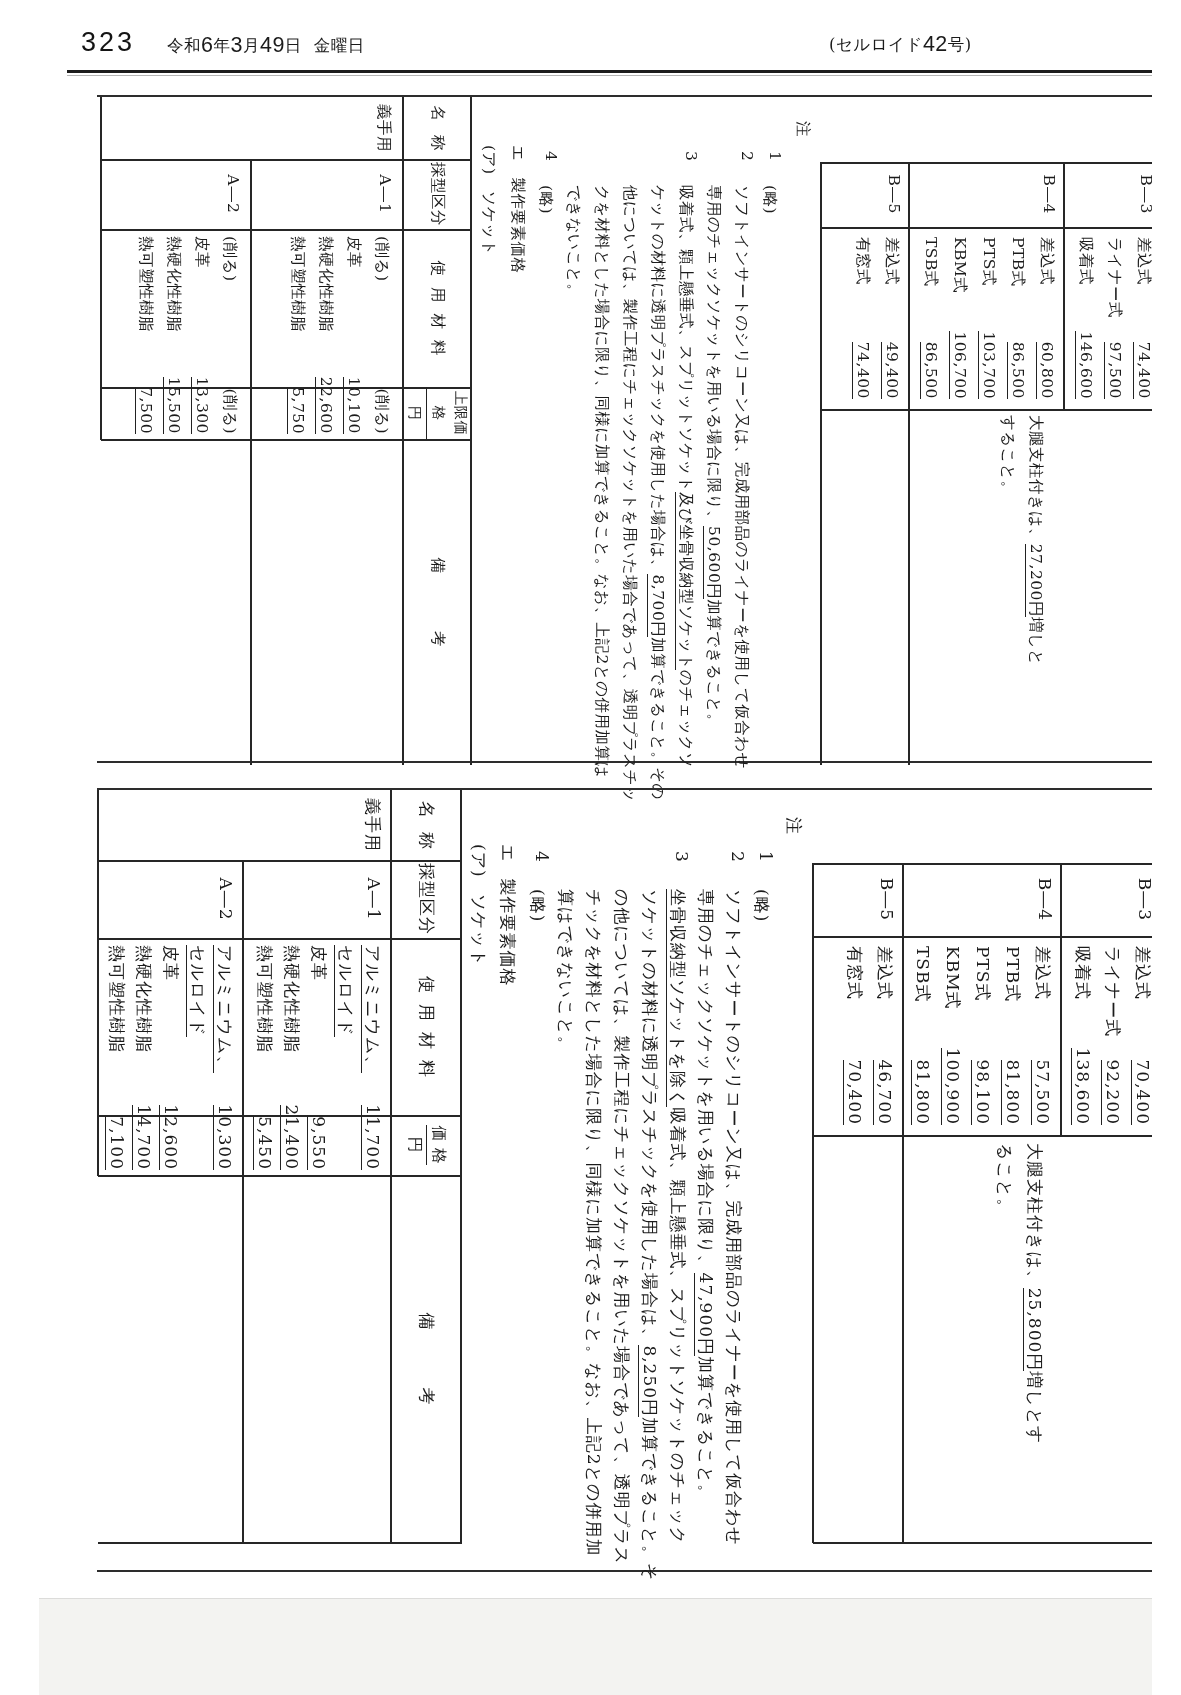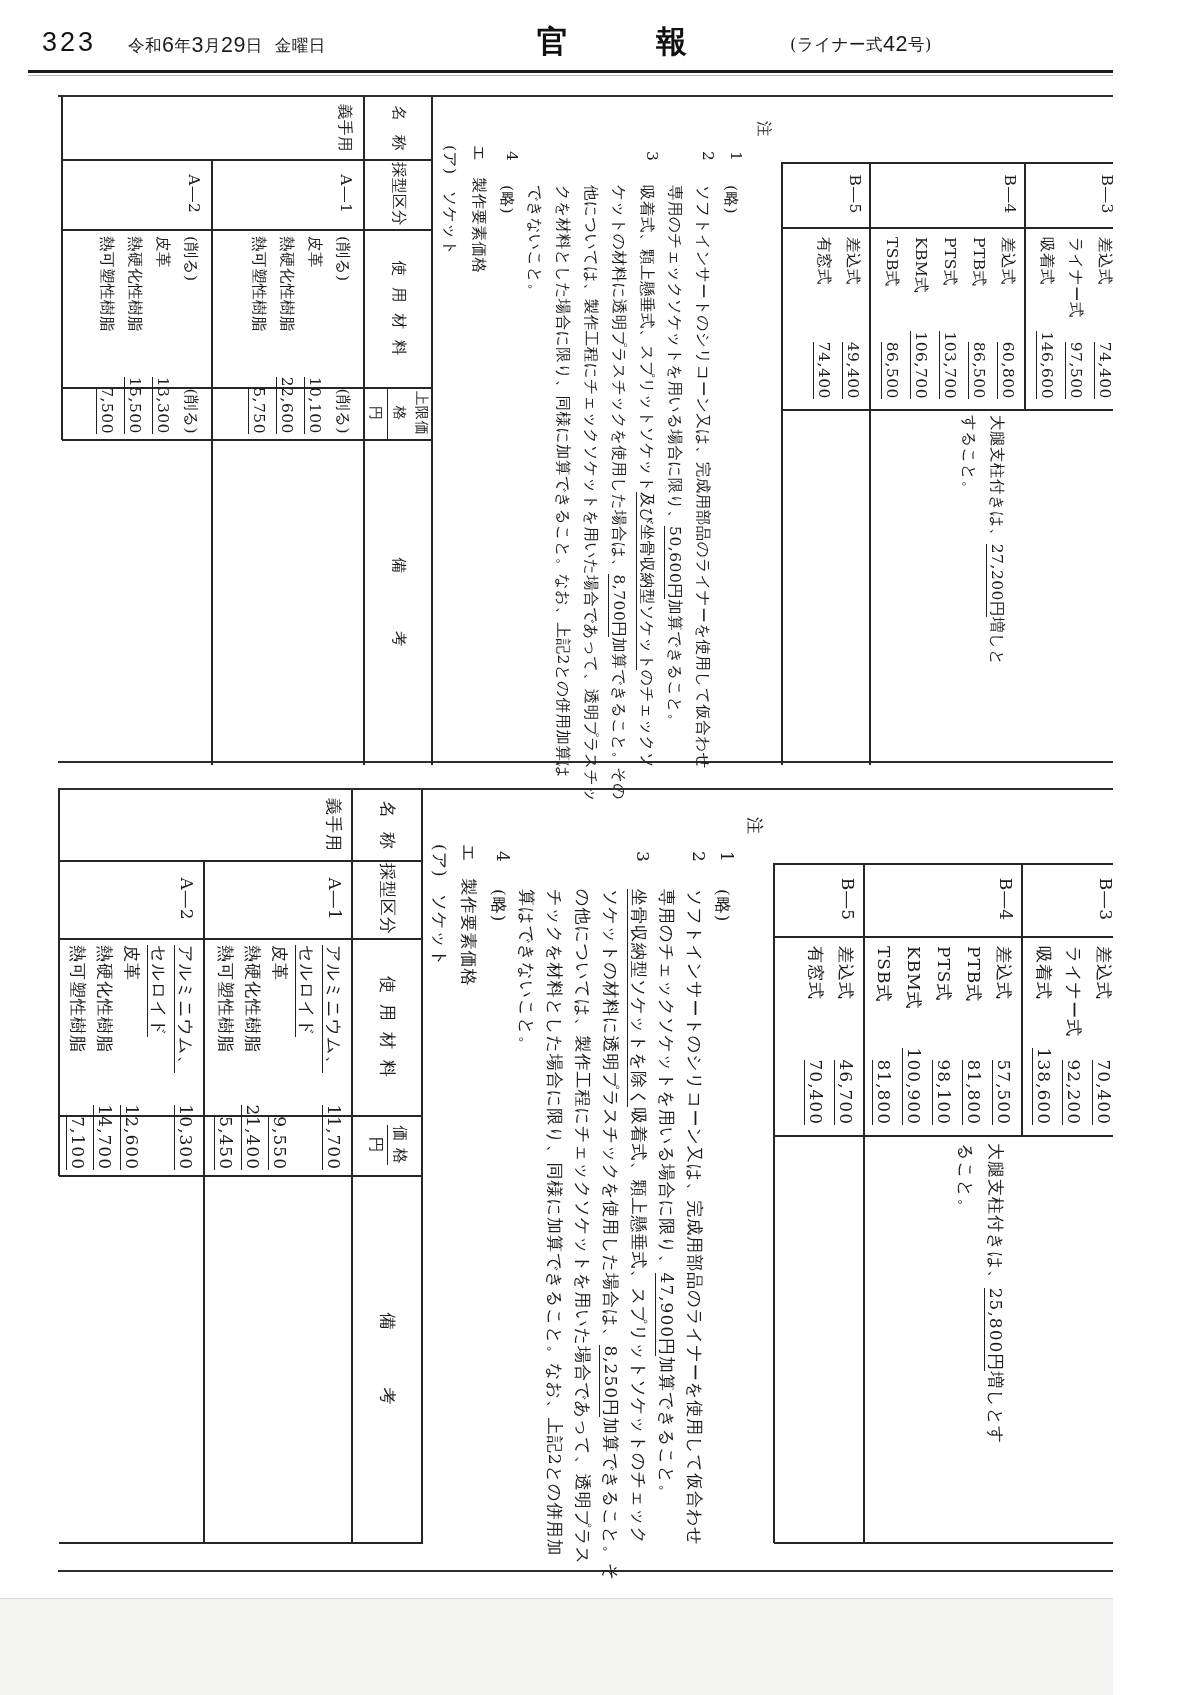--- a/index.html
+++ b/index.html
@@ -1,17 +1,17 @@
 <!DOCTYPE html>
 <html lang="ja"><head>
 <meta charset="utf-8">
 <style>
   html,body{margin:0;padding:0;background:#ffffff;}
   #canvas{position:relative;width:1113px;height:1695px;background:#fff;overflow:hidden;
-          font-family:"DejaVu Serif","Liberation Serif",serif;color:#1b1b1b;}
+          font-family:"DejaVu Serif","Liberation Serif",serif;color:#1b1b1b;margin-left:39px;}
   [data-name]{box-sizing:border-box;}
 
   
   #hdr{position:absolute;top:0;left:0;width:1181px;height:94px;}
   #page-num{position:absolute;left:42px;top:27px;font-family:"Liberation Sans","DejaVu Sans",sans-serif;
             font-size:27px;letter-spacing:3px;color:#141414;}
   #hdr-date{position:absolute;left:128px;top:33px;font-size:16.5px;letter-spacing:.5px;white-space:nowrap;}
   #hdr-date .dnum,#issue .dnum{font-size:21.5px;font-family:"Liberation Sans","DejaVu Sans",sans-serif;vertical-align:-1px;letter-spacing:.5px;}
   #weekday{margin-left:12px;}
   #kanpo{position:absolute;left:537px;top:21px;font-size:31px;font-weight:bold;letter-spacing:88px;white-space:nowrap;color:#111;}
@@ -156,23 +156,22 @@
   .sheet:nth-of-type(1) .mline .p{min-width:56px;}
   .sheet:nth-of-type(2) .mline .p{min-width:62px;}
 </style>
 </head>
 <body>
 
 <div id="canvas" data-name="gazette-page">
 
   <div id="hdr" data-name="page-header">
     <div id="page-num" data-name="page-number">323</div>
-    <div id="hdr-date" data-name="issue-date"><span data-name="date-text"><span>令和</span><span class="dnum">6</span><span>年</span><span class="dnum">3</span><span>月</span><span class="dnum">29</span><span>日</span></span><span id="weekday" data-name="weekday">金曜日</span></div>
-    <div id="kanpo" data-name="gazette-title">官報</div>
-    <div id="issue" data-name="issue-number"><span>(ライナー式</span><span class="dnum">42</span><span>号)</span></div>
+    <div id="hdr-date" data-name="issue-date"><span data-name="date-text"><span>令和</span><span class="dnum">6</span><span>年</span><span class="dnum">3</span><span>月</span><span class="dnum">49</span><span>日</span></span><span id="weekday" data-name="weekday">金曜日</span></div>
+    <div id="issue" data-name="issue-number"><span>(セルロイド</span><span class="dnum">42</span><span>号)</span></div>
     <div id="hrule1" data-name="header-rule"></div>
     <div id="hrule2" data-name="header-rule-thin"></div>
   </div>
 
   <div id="sheets" data-name="rotated-sheets">
 
   <section class="sheet" data-name="gazette-section">
         <div class="page" data-name="rotated-page">
 
           <div class="ln v bv1" data-name="table-border"></div>

